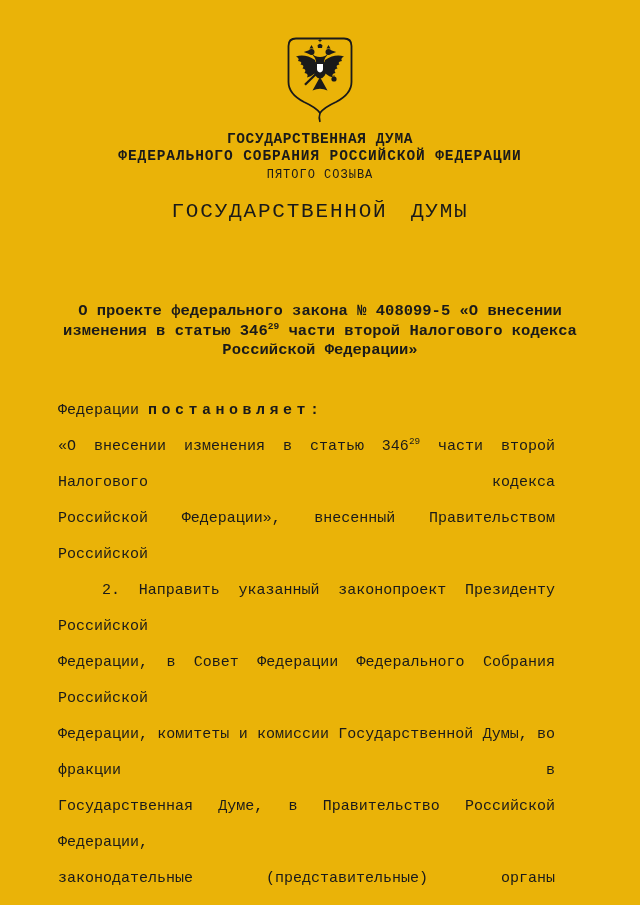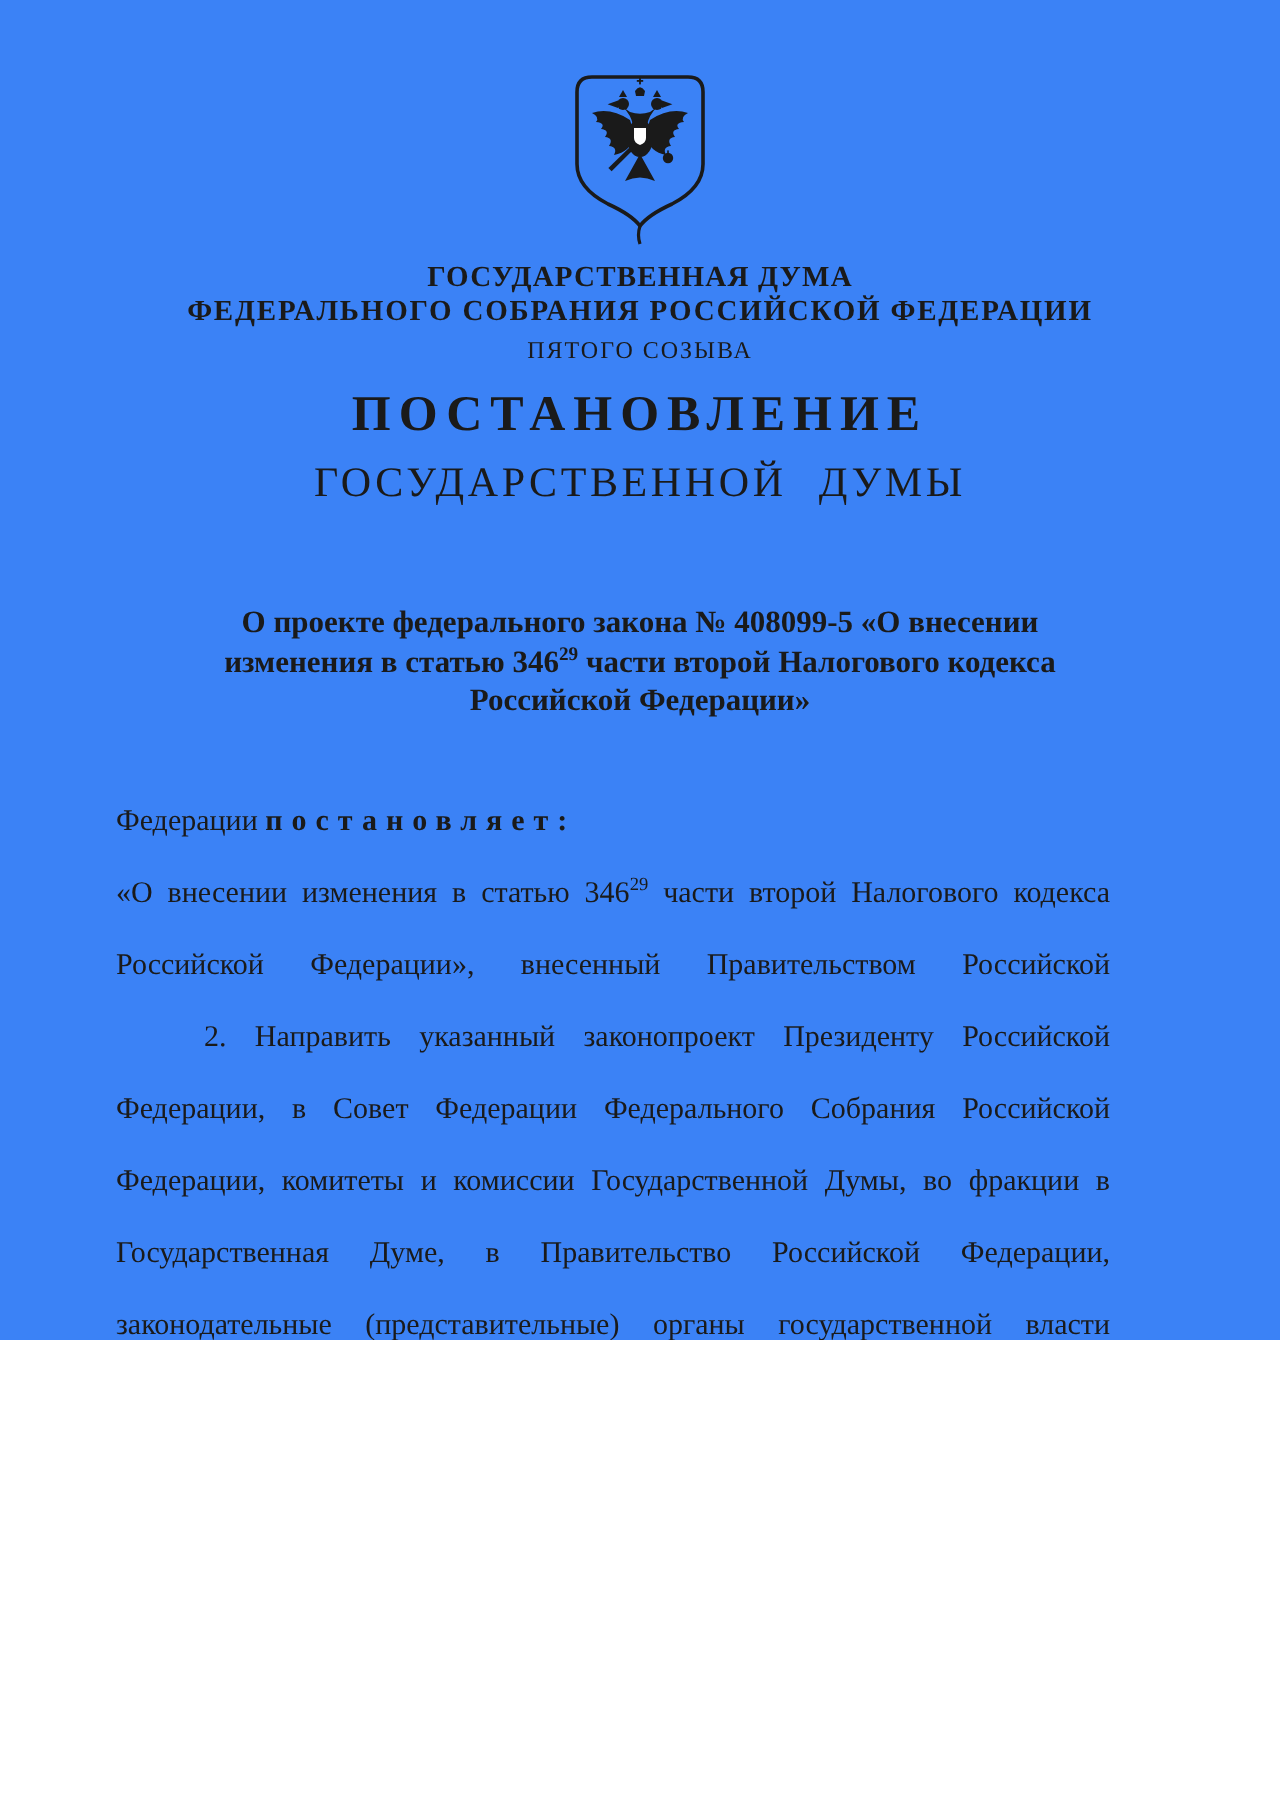--- a/index.html
+++ b/index.html
@@ -1,22 +1,22 @@
 <!DOCTYPE html>
 <html><head>
 <meta charset="utf-8">
 <style>
   html, body { margin: 0; padding: 0; background: #ffffff; }
   .page {
     position: relative;
     width: 640px;
-    height: 670px;
-    background: #3b82f6;
+    height: 905px;
+    background: #eab308;
     color: #1a1a1a;
-    font-family: Liberation Serif, serif;
+    font-family: Liberation Mono, monospace;
     overflow: hidden;
   }
 
   
   .arms { position: absolute; left: 287px; top: 37px; }
 
   
   .letterhead { position: absolute; top: 131px; left: 0; width: 640px; text-align: center; }
   .lh1 { font-size: 14.5px; font-weight: bold; letter-spacing: 0.6px; line-height: 17px; }
   .lh2 { font-size: 14.5px; font-weight: bold; letter-spacing: 0.9px; line-height: 17px; }
@@ -79,21 +79,20 @@
     </g>
   </svg>
 
   <div class="letterhead">
     <div class="lh1">ГОСУДАРСТВЕННАЯ ДУМА</div>
     <div class="lh2">ФЕДЕРАЛЬНОГО СОБРАНИЯ РОССИЙСКОЙ ФЕДЕРАЦИИ</div>
     <div class="lh3">ПЯТОГО СОЗЫВА</div>
   </div>
 
   <div class="doctype">
-    <div class="dt1">ПОСТАНОВЛЕНИЕ</div>
     <div class="dt2">ГОСУДАРСТВЕННОЙ ДУМЫ</div>
   </div>
 
   <div class="title">
     <span>О проекте федерального закона № 408099-5 «О внесении</span><br>
     <span>изменения в статью 346</span><sup>29</sup><span> части второй Налогового кодекса</span><br>
     <span>Российской Федерации»</span>
   </div>
 
   <div class="bodytext">

